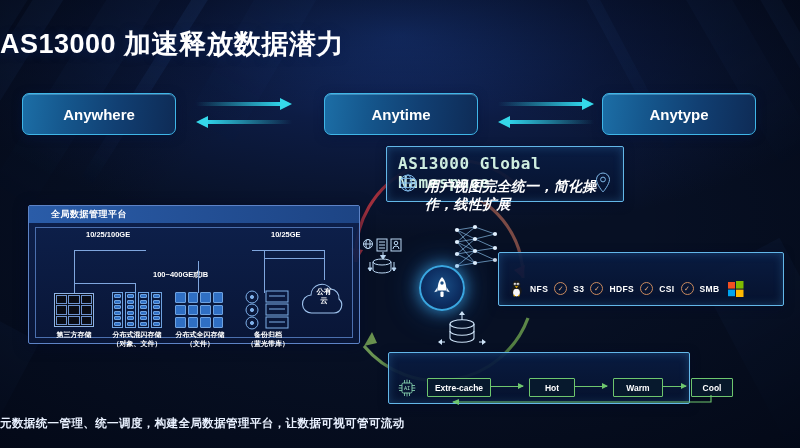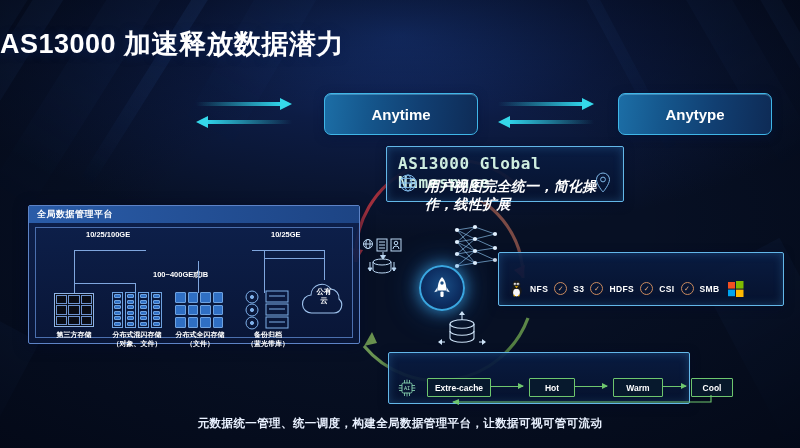--- a/index.html
+++ b/index.html
@@ -58,21 +58,21 @@
   .lp{
     position:absolute;left:28px;top:205px;width:330px;height:137px;
     border:1px solid #5d83c6;border-radius:2px;
     background:linear-gradient(180deg,rgba(14,34,80,.92),rgba(9,22,56,.92));
     box-shadow:0 2px 14px rgba(0,10,40,.6);
   }
   .lp-head{
     position:absolute;left:0;top:0;width:100%;height:17px;
     background:linear-gradient(90deg,#2a5ca8,#1d4484);
     color:#fff;font-size:9px;font-weight:bold;display:flex;align-items:center;
-    padding-left:8px;box-sizing:border-box;letter-spacing:.5px;
+    padding-left:22px;box-sizing:border-box;letter-spacing:.5px;
   }
   .lp-body{position:absolute;left:6px;top:21px;right:6px;bottom:5px;border:1px solid #4b6fae;}
   .netlbl{position:absolute;color:#ffffff;font-size:7.5px;font-weight:bold;white-space:nowrap;}
   .devlbl{position:absolute;color:#ffffff;font-size:7px;font-weight:bold;text-align:center;line-height:1.25;}
   .wire{position:absolute;background:#7fa6de;}
   .ellipse{
     position:absolute;border:1px solid #8fb4e6;border-radius:50%;
     display:flex;align-items:center;justify-content:center;
     color:#ffffff;font-size:8px;font-weight:bold;letter-spacing:2px;
     font-family:"DejaVu Sans Mono","Liberation Mono",monospace;
@@ -115,21 +115,21 @@
   
   .hub{
     position:absolute;width:42px;height:42px;border-radius:50%;
     background:radial-gradient(circle at 50% 45%, #1a4f86 0%, #0d2f63 55%, #0a1c42 100%);
     border:2px solid #3aa6e0;
     box-shadow:0 0 16px rgba(60,170,235,.75), 0 0 34px rgba(40,120,210,.45);
     display:flex;align-items:center;justify-content:center;
   }
   .svgabs{position:absolute;}
   .cap{
-    position:absolute;left:0;top:416px;width:800px;text-align:center;
+    position:absolute;left:0;top:416px;width:800px;
     color:#e9f1ff;font-size:11.5px;font-weight:bold;letter-spacing:.4px;
   }
 </style>
 </head>
 <body>
 
 <div id="stage">
 
   <div class="bg-base"></div>
   <div class="bg-streaks">
@@ -142,24 +142,27 @@
     <div class="streak" style="left:720px;top:-70px;width:18px;height:300px;transform:rotate(-30deg);opacity:.6"></div>
     <div class="streak" style="left:770px;top:-60px;width:60px;height:280px;transform:rotate(-30deg);opacity:.3"></div>
     <div class="streak" style="left:560px;top:-50px;width:12px;height:240px;transform:rotate(-28deg);opacity:.45"></div>
     <div class="streak" style="left:-40px;top:300px;width:90px;height:220px;transform:rotate(28deg);opacity:.2"></div>
     <div class="streak" style="left:700px;top:280px;width:90px;height:220px;transform:rotate(-28deg);opacity:.2"></div>
   </div>
   <div class="vig"></div>
 
   <div class="title">AS13000 加速释放数据潜力</div>
 
+  <div class="anybtn" style="left:22px;top:93px;width:152px;">
+    <span>Anywhere</span>
+  </div>
   <div class="anybtn" style="left:324px;top:93px;width:152px;">
     <span>Anytime</span>
   </div>
-  <div class="anybtn" style="left:618px;top:93px;width:152px;">
+  <div class="anybtn" style="left:602px;top:93px;width:152px;">
     <span>Anytype</span>
   </div>
 
   <div class="arrows" style="left:196px;top:97px;">
     <div class="arr arr-r" style="left:0;top:3px;width:96px;">
       <div class="shaft"></div>
         <div class="head"></div>
     </div>
     <div class="arr arr-l" style="left:0;top:21px;width:96px;">
       <div class="shaft"></div>

